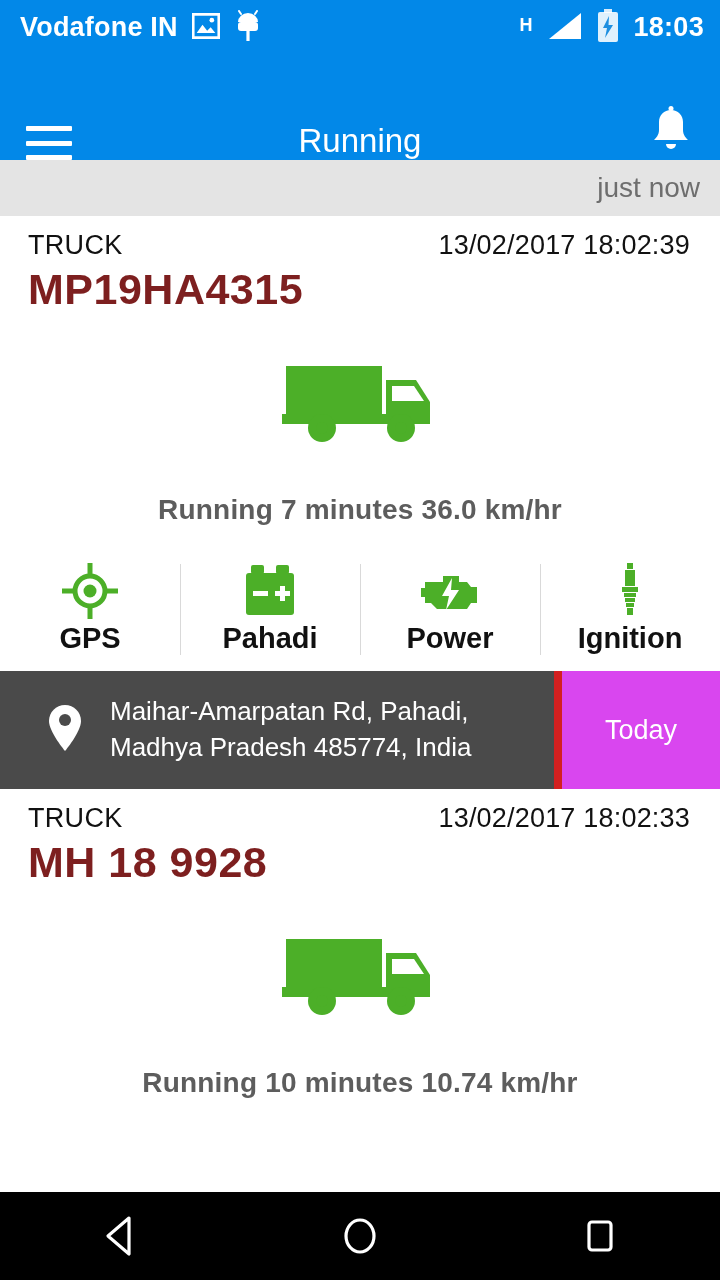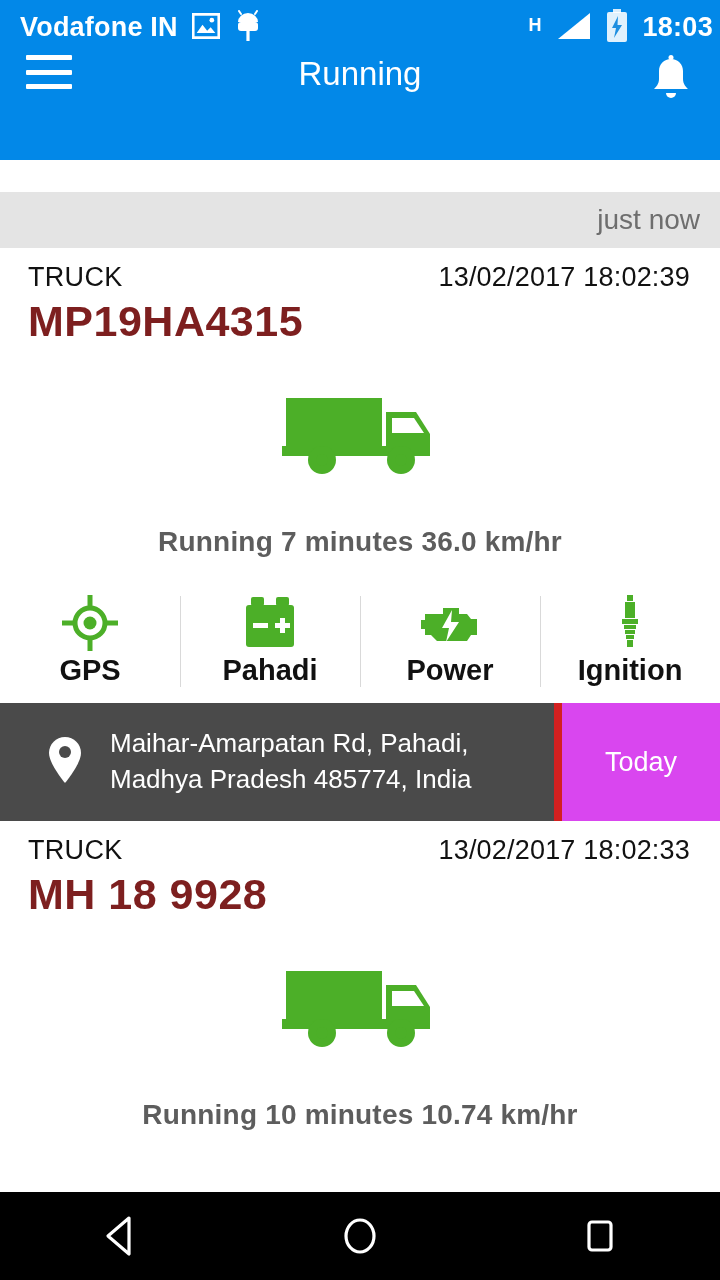--- a/index.html
+++ b/index.html
@@ -7,47 +7,46 @@
     width:720px; height:1280px;
     background:#ffffff;
     font-family:"Liberation Sans", sans-serif;
     overflow:hidden;
   }
   #screen { position:relative; width:720px; height:1280px; background:#fff; overflow:hidden; }
 
   
   .status-bar{
     height:55px; background:#0288E8; color:#fff;
-    display:flex; align-items:center; padding:0 7px 0 20px;
+    display:flex; align-items:center; padding:0 16px 0 20px;
   }
   .carrier{ font-size:27px; font-weight:600; letter-spacing:.2px; }
   .sb-left-icons{ display:flex; align-items:center; gap:16px; margin-left:14px; }
   .sb-right{ margin-left:auto; display:flex; align-items:center; gap:13px; }
   .net-type{ font-size:18px; font-weight:700; align-self:flex-start; margin-top:6px; }
   .clock{ font-size:27px; font-weight:600; letter-spacing:.3px; }
 
   
   .app-bar{
     height:105px; background:#0288E8; position:relative;
-    display:flex; align-items:flex-start; padding:0 26px;
+    display:flex; align-items:flex-end; padding:0 26px;
   }
   .hamburger{ width:46px; height:34px; display:flex; flex-direction:column; justify-content:space-between; cursor:pointer; }
   .hamburger span{ display:block; height:5px; background:#fff; border-radius:1px; }
   .app-title{
     position:absolute; left:0; right:0; text-align:center;
     font-size:33px; color:#fff; font-weight:400; pointer-events:none;
   }
   .bell{ margin-left:auto; }
 
   
   .time-strip{
     height:56px; background:#e4e4e4;
     display:flex; align-items:center; justify-content:flex-end;
     padding-right:20px;
-    margin-top:32px;
   }
   .time-strip span{ font-size:28px; color:#6e6e6e; }
 
   
   .card{ background:#fff; padding:0 0 0 0; }
   .card-head{
     display:flex; align-items:baseline; justify-content:space-between;
     padding:14px 30px 0 28px;
   }
   .veh-type{ font-size:27px; color:#111; letter-spacing:.3px; }

